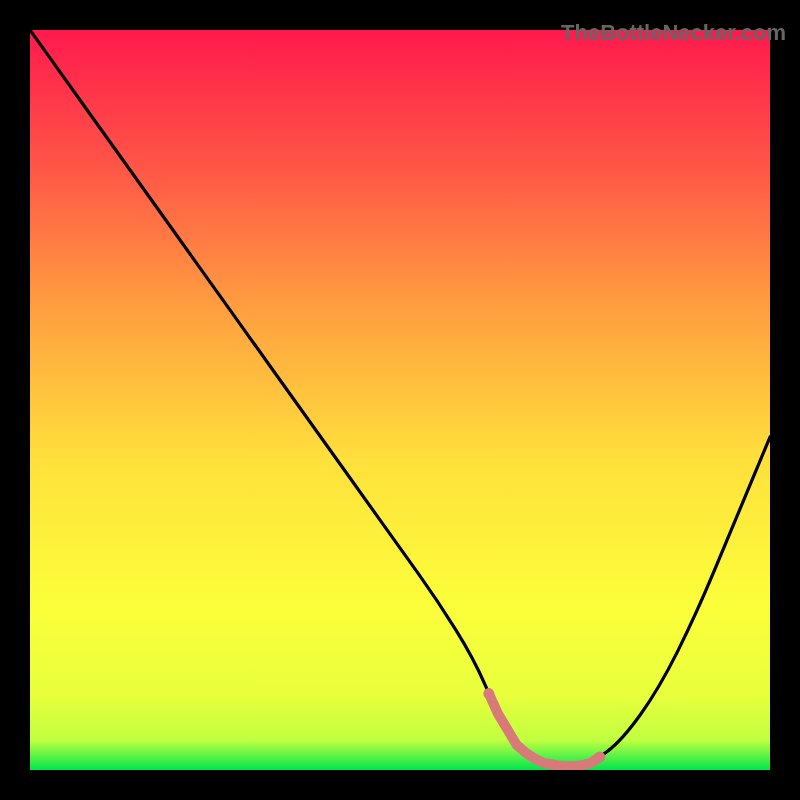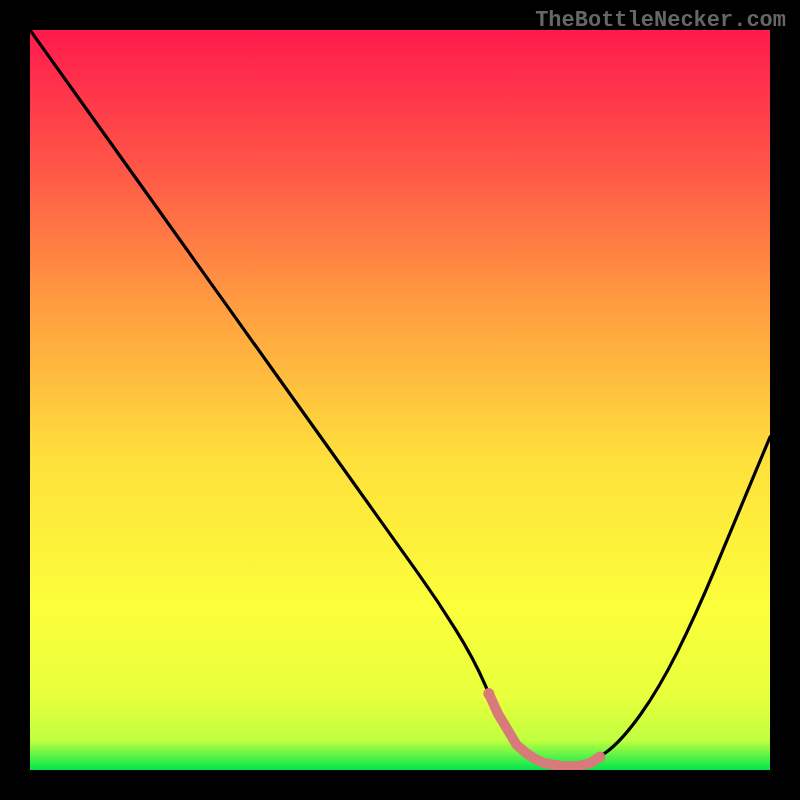--- a/index.html
+++ b/index.html
@@ -5,27 +5,26 @@
   * { margin: 0; padding: 0; box-sizing: border-box; }
   body {
     width: 800px;
     height: 800px;
     background: #000;
     position: relative;
     font-family: Arial, sans-serif;
   }
   .watermark {
     position: absolute;
-    top: 8px;
+    top: 20px;
     right: 14px;
     font-size: 22px;
     font-weight: bold;
     color: #666;
     z-index: 10;
-    font-family: Liberation Mono, monospace;
   }
   .plot-area {
     position: absolute;
     left: 30px;
     top: 30px;
     width: 740px;
     height: 740px;
     overflow: hidden;
   }
   .bg-gradient {

